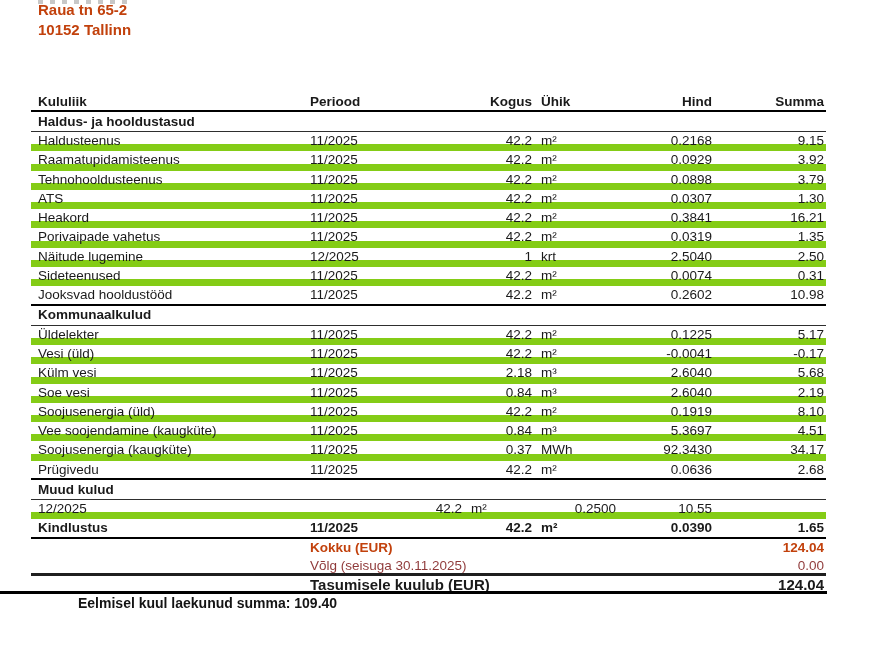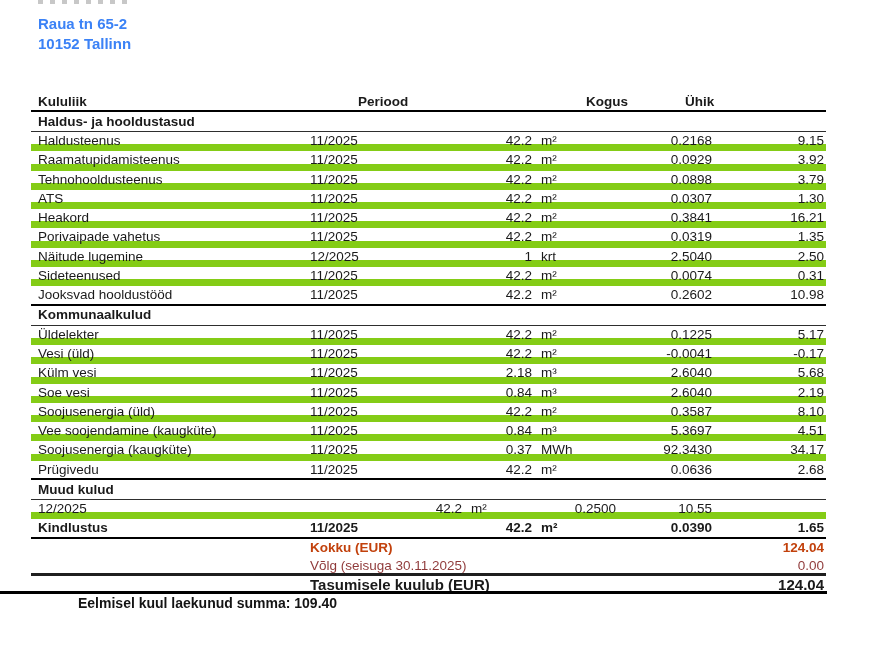--- a/index.html
+++ b/index.html
@@ -6,28 +6,28 @@
   body{
     width:874px;height:648px;position:relative;background:#ffffff;
     font-family:"Liberation Sans","DejaVu Sans",sans-serif;
     color:#111;overflow:hidden;
     -webkit-font-smoothing:antialiased;
   }
   .artifact-top{
     position:absolute;left:38px;top:0;width:96px;height:4px;opacity:.55;
     background:repeating-linear-gradient(90deg,#9a9a9a 0 5px,transparent 5px 12px);
   }
-  .address{position:absolute;left:38px;top:14px;line-height:20px;font-size:15px;font-weight:bold;color:#3b82f6;}
+  .address{position:absolute;left:38px;top:0;line-height:20px;font-size:15px;font-weight:bold;color:#c2410c;}
   .invoice-table{position:absolute;left:31px;top:92px;width:795px;font-size:13.5px;color:#1a1a1a;}
   .grid{
     display:grid;box-sizing:border-box;align-items:center;
     grid-template-columns:272px 152px 70px 84px 96px 1fr;
     padding:0 2px 0 7px;
   }
-  .hdr-row{height:20px;line-height:19px;font-weight:bold;border-bottom:2.5px solid #000;gap:48px;}
+  .hdr-row{height:20px;line-height:19px;font-weight:bold;border-bottom:2.5px solid #000;}
   .sec-row{height:20px;line-height:18px;font-weight:bold;border-bottom:1px solid #2e2e2e;}
   .row{height:19.3px;line-height:18px;border-bottom:7px solid #84cc16;}
   .row.sec-end{border-bottom:2px solid #000;}
   .row.table-end{border-bottom:2.5px solid #000;font-weight:bold;}
   .c-right{text-align:right;}
   .c-unit{padding-left:9px;}
   .tot-row{height:18.5px;line-height:18px;}
   .tot-row .lbl{grid-column:2 / 5;}
   .tot-row.kokku{font-weight:bold;color:#c2410c;}
   .tot-row.volg{color:#7f1d1d;opacity:.88;}
@@ -165,21 +165,21 @@
         <div class="c-right">0.84</div>
         <div class="c-unit">m³</div>
         <div class="c-right">2.6040</div>
         <div class="c-right">2.19</div>
       </div>
       <div class="grid row">
         <div>Soojusenergia (üld)</div>
         <div>11/2025</div>
         <div class="c-right">42.2</div>
         <div class="c-unit">m²</div>
-        <div class="c-right">0.3587</div>
+        <div class="c-right">0.1919</div>
         <div class="c-right">8.10</div>
       </div>
       <div class="grid row">
         <div>Vee soojendamine (kaugküte)</div>
         <div>11/2025</div>
         <div class="c-right">0.84</div>
         <div class="c-unit">m³</div>
         <div class="c-right">5.3697</div>
         <div class="c-right">4.51</div>
       </div>

